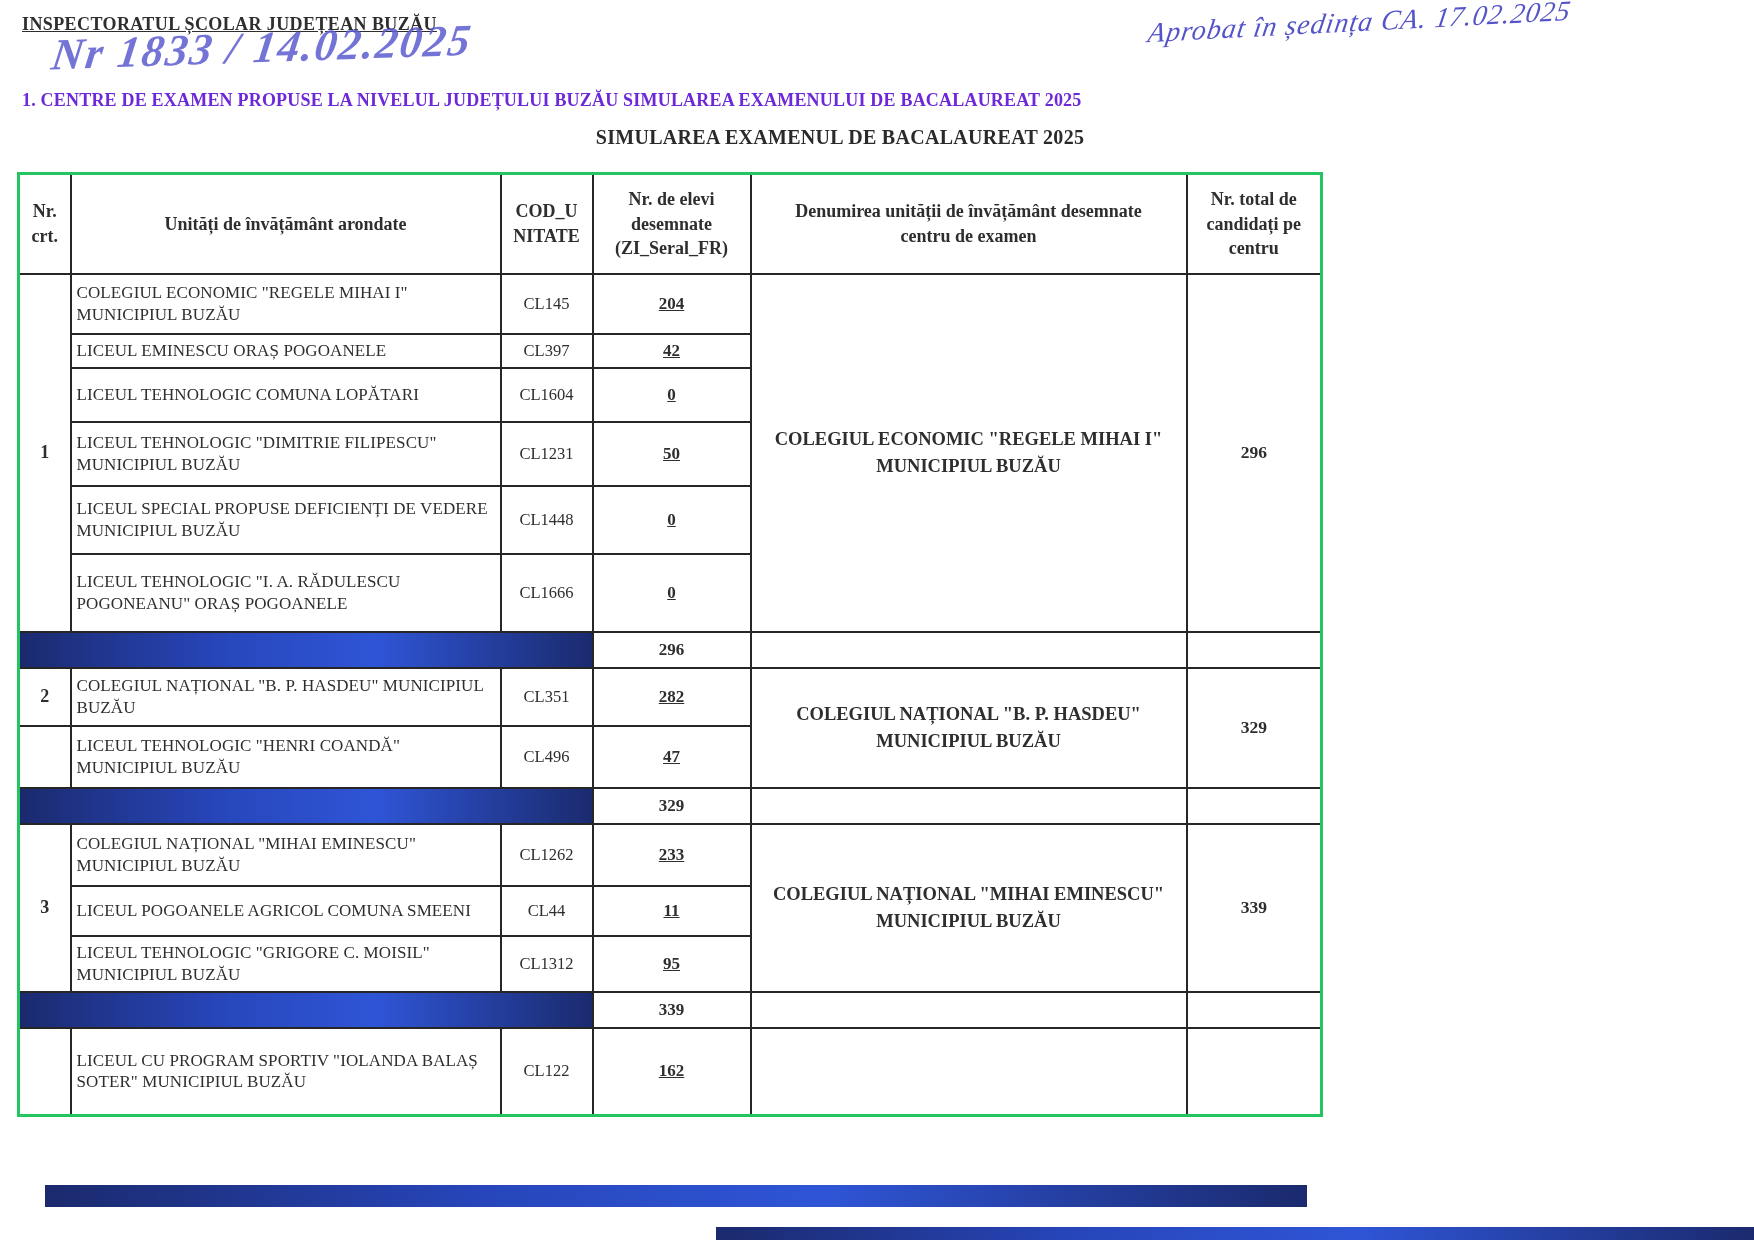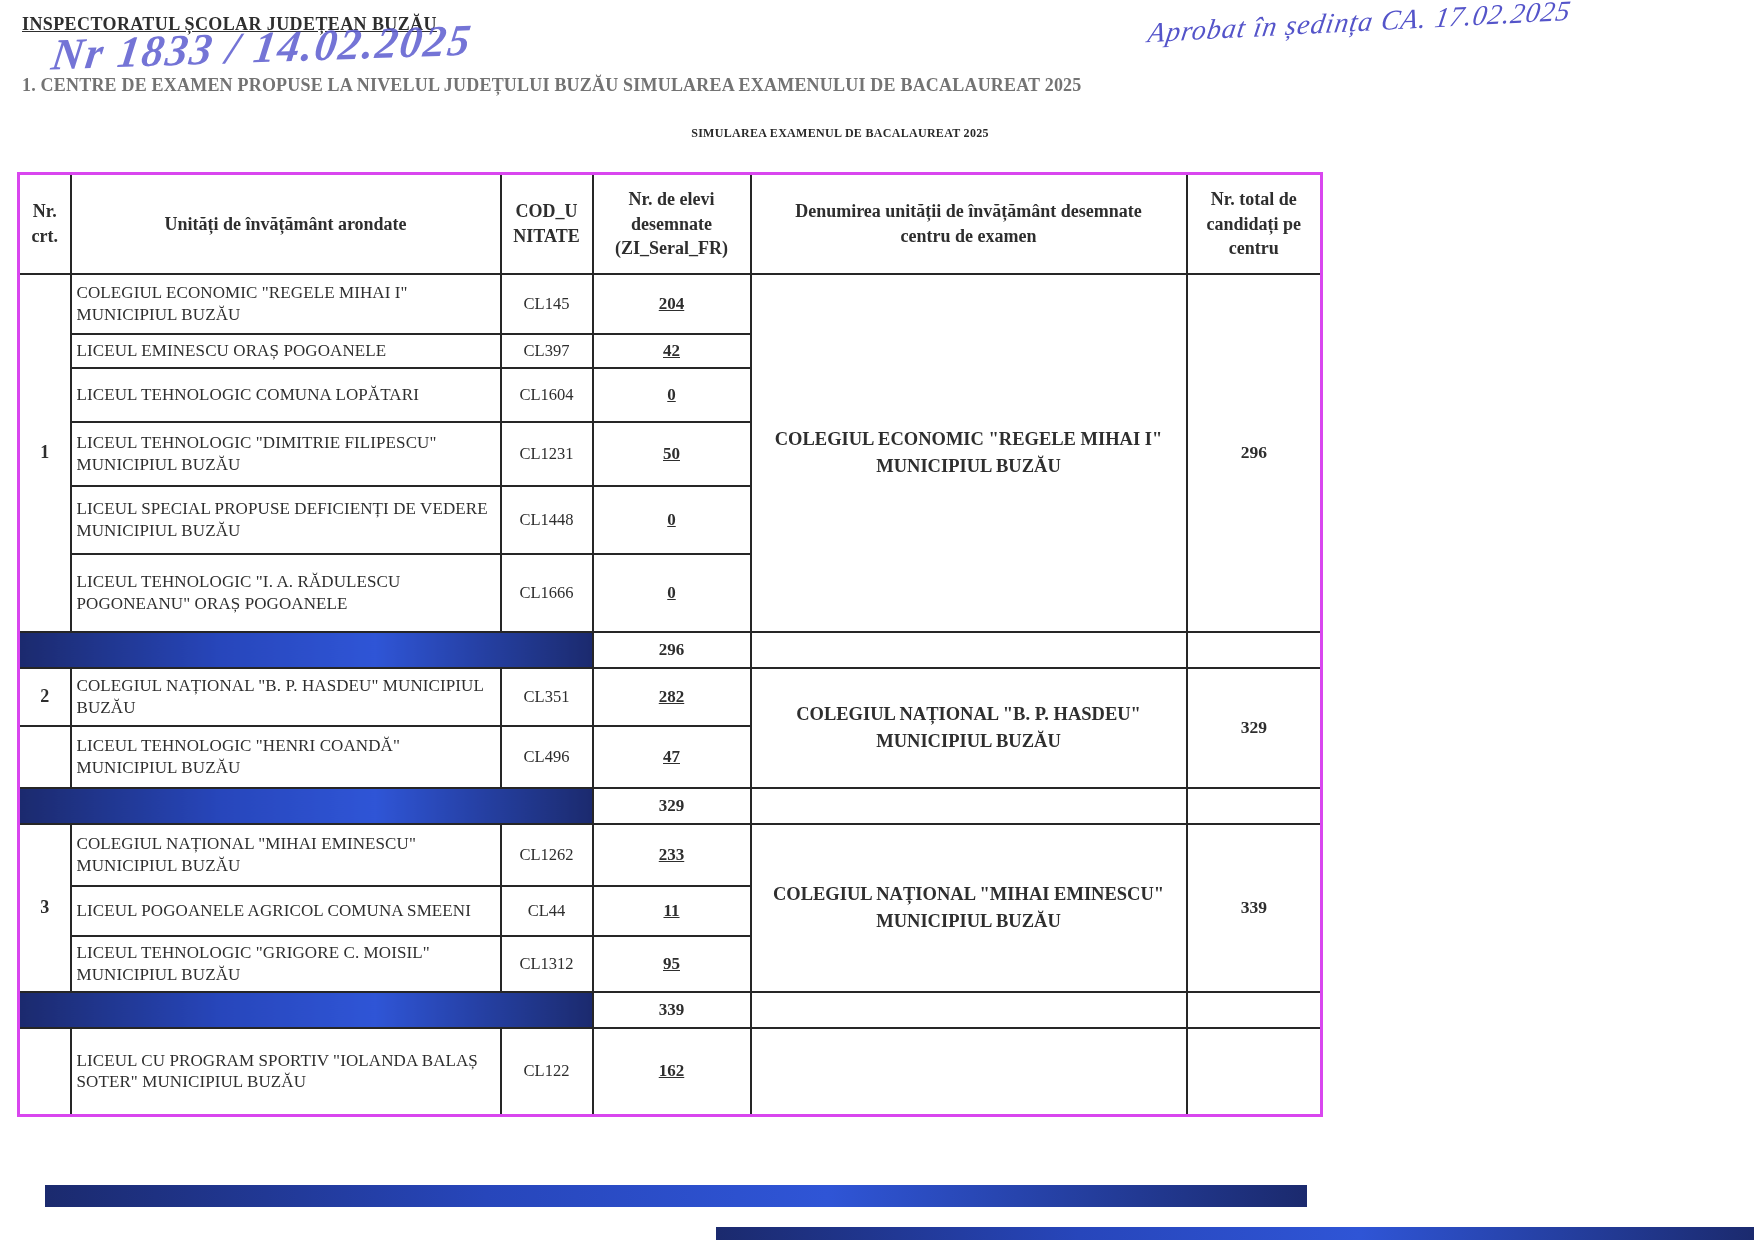--- a/index.html
+++ b/index.html
@@ -16,36 +16,36 @@
     position:absolute;left:52px;top:22px;font-size:44px;font-style:italic;
     color:var(--handwriting,#5c5cd0);transform:rotate(-2deg) skewX(-10deg);
     letter-spacing:2px;white-space:nowrap;font-weight:bold;opacity:.85;
   }
   .hand-approval{
     position:absolute;left:1148px;top:6px;font-size:28px;font-style:italic;
     color:var(--handwriting2,#4242c4);transform:rotate(-3deg) skewX(-12deg);
     white-space:nowrap;letter-spacing:1px;opacity:.9;
   }
   .section-title{
-    position:absolute;left:22px;top:75px;font-size:18px;font-weight:bold;
-    color:#737373;letter-spacing:.2px;white-space:nowrap;
+    position:absolute;left:22px;top:90px;font-size:18px;font-weight:bold;
+    color:#6d28d9;letter-spacing:.2px;white-space:nowrap;
   }
   .table-title{
     position:absolute;left:0;top:126px;width:1680px;text-align:center;
-    font-size:12px;font-weight:bold;color:#2a2a2a;letter-spacing:.3px;
+    font-size:20px;font-weight:bold;color:#2a2a2a;letter-spacing:.3px;
   }
   table.exam{
     position:absolute;left:17px;top:172px;border-collapse:collapse;
     table-layout:fixed;width:1303px;
   }
   table.exam td,table.exam th{
     border:2px solid #262626;vertical-align:middle;color:#2e2e2e;
     padding:2px 5px;overflow:hidden;
   }
-  table.exam{border:3px solid #d946ef;}
+  table.exam{border:3px solid #22c55e;}
   th.hdr{
     font-size:18px;font-weight:bold;text-align:center;white-space:pre-line;
     color:#242424;line-height:1.35;
   }
   tr.hdr-row{height:100px;}
   td.num{
     text-align:center;font-weight:bold;font-size:18px;
   }
   td.school{
     text-align:left;font-size:17px;line-height:1.25;padding-left:4px;

